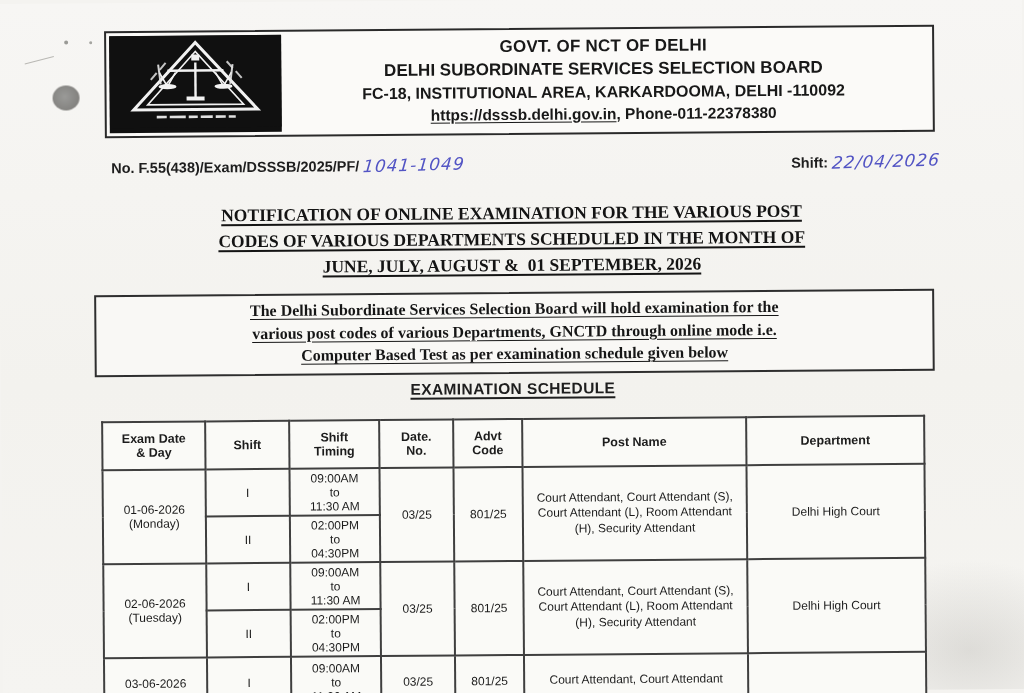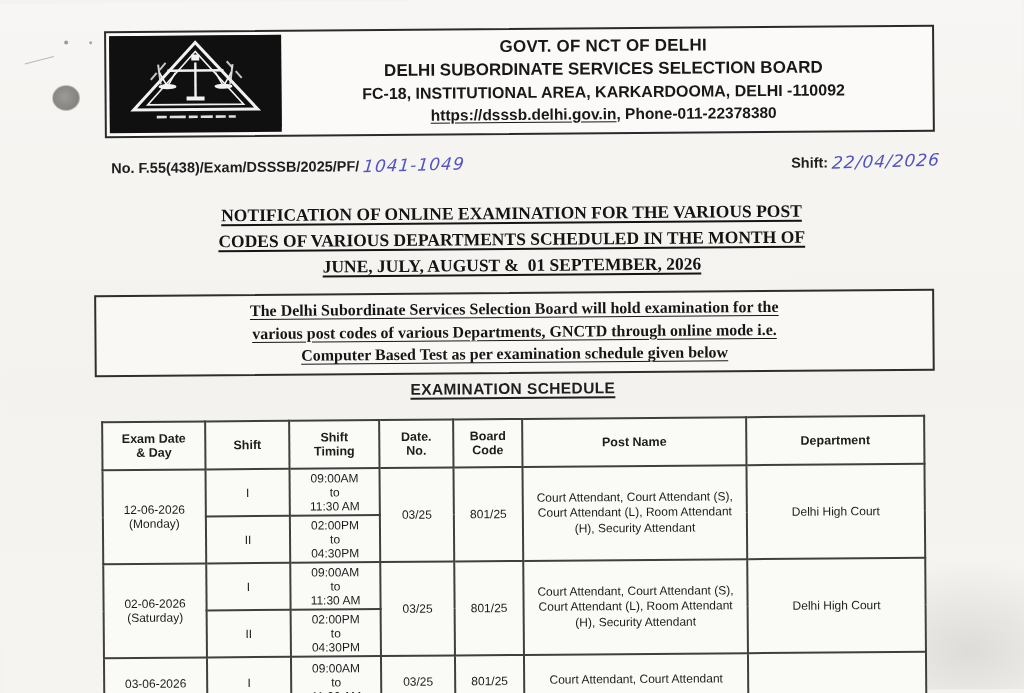--- a/index.html
+++ b/index.html
@@ -156,50 +156,50 @@
     </colgroup>
     <thead>
       <tr>
         <th class="pre">Exam Date
 &amp; Day</th>
         <th class="pre">Shift</th>
         <th class="pre">Shift
 Timing</th>
         <th class="pre">Date.
 No.</th>
-        <th class="pre">Board
+        <th class="pre">Advt
 Code</th>
         <th class="pre">Post Name</th>
         <th class="pre">Department</th>
       </tr>
     </thead>
     <tbody>
 
       <tr class="subrow">
-        <td class="pre" rowspan="2">12-06-2026
+        <td class="pre" rowspan="2">01-06-2026
 (Monday)</td>
         <td>I</td>
         <td class="pre">09:00AM
 to
 11:30 AM</td>
         <td rowspan="2">03/25</td>
         <td rowspan="2">801/25</td>
         <td rowspan="2" class="postname">Court Attendant, Court Attendant (S), Court Attendant (L), Room Attendant (H), Security Attendant</td>
         <td rowspan="2">Delhi High Court</td>
       </tr>
       <tr class="subrow">
         <td>II</td>
         <td class="pre">02:00PM
 to
 04:30PM</td>
       </tr>
 
       <tr class="subrow">
         <td class="pre" rowspan="2">02-06-2026
-(Saturday)</td>
+(Tuesday)</td>
         <td>I</td>
         <td class="pre">09:00AM
 to
 11:30 AM</td>
         <td rowspan="2">03/25</td>
         <td rowspan="2">801/25</td>
         <td rowspan="2" class="postname">Court Attendant, Court Attendant (S), Court Attendant (L), Room Attendant (H), Security Attendant</td>
         <td rowspan="2">Delhi High Court</td>
       </tr>
       <tr class="subrow">

